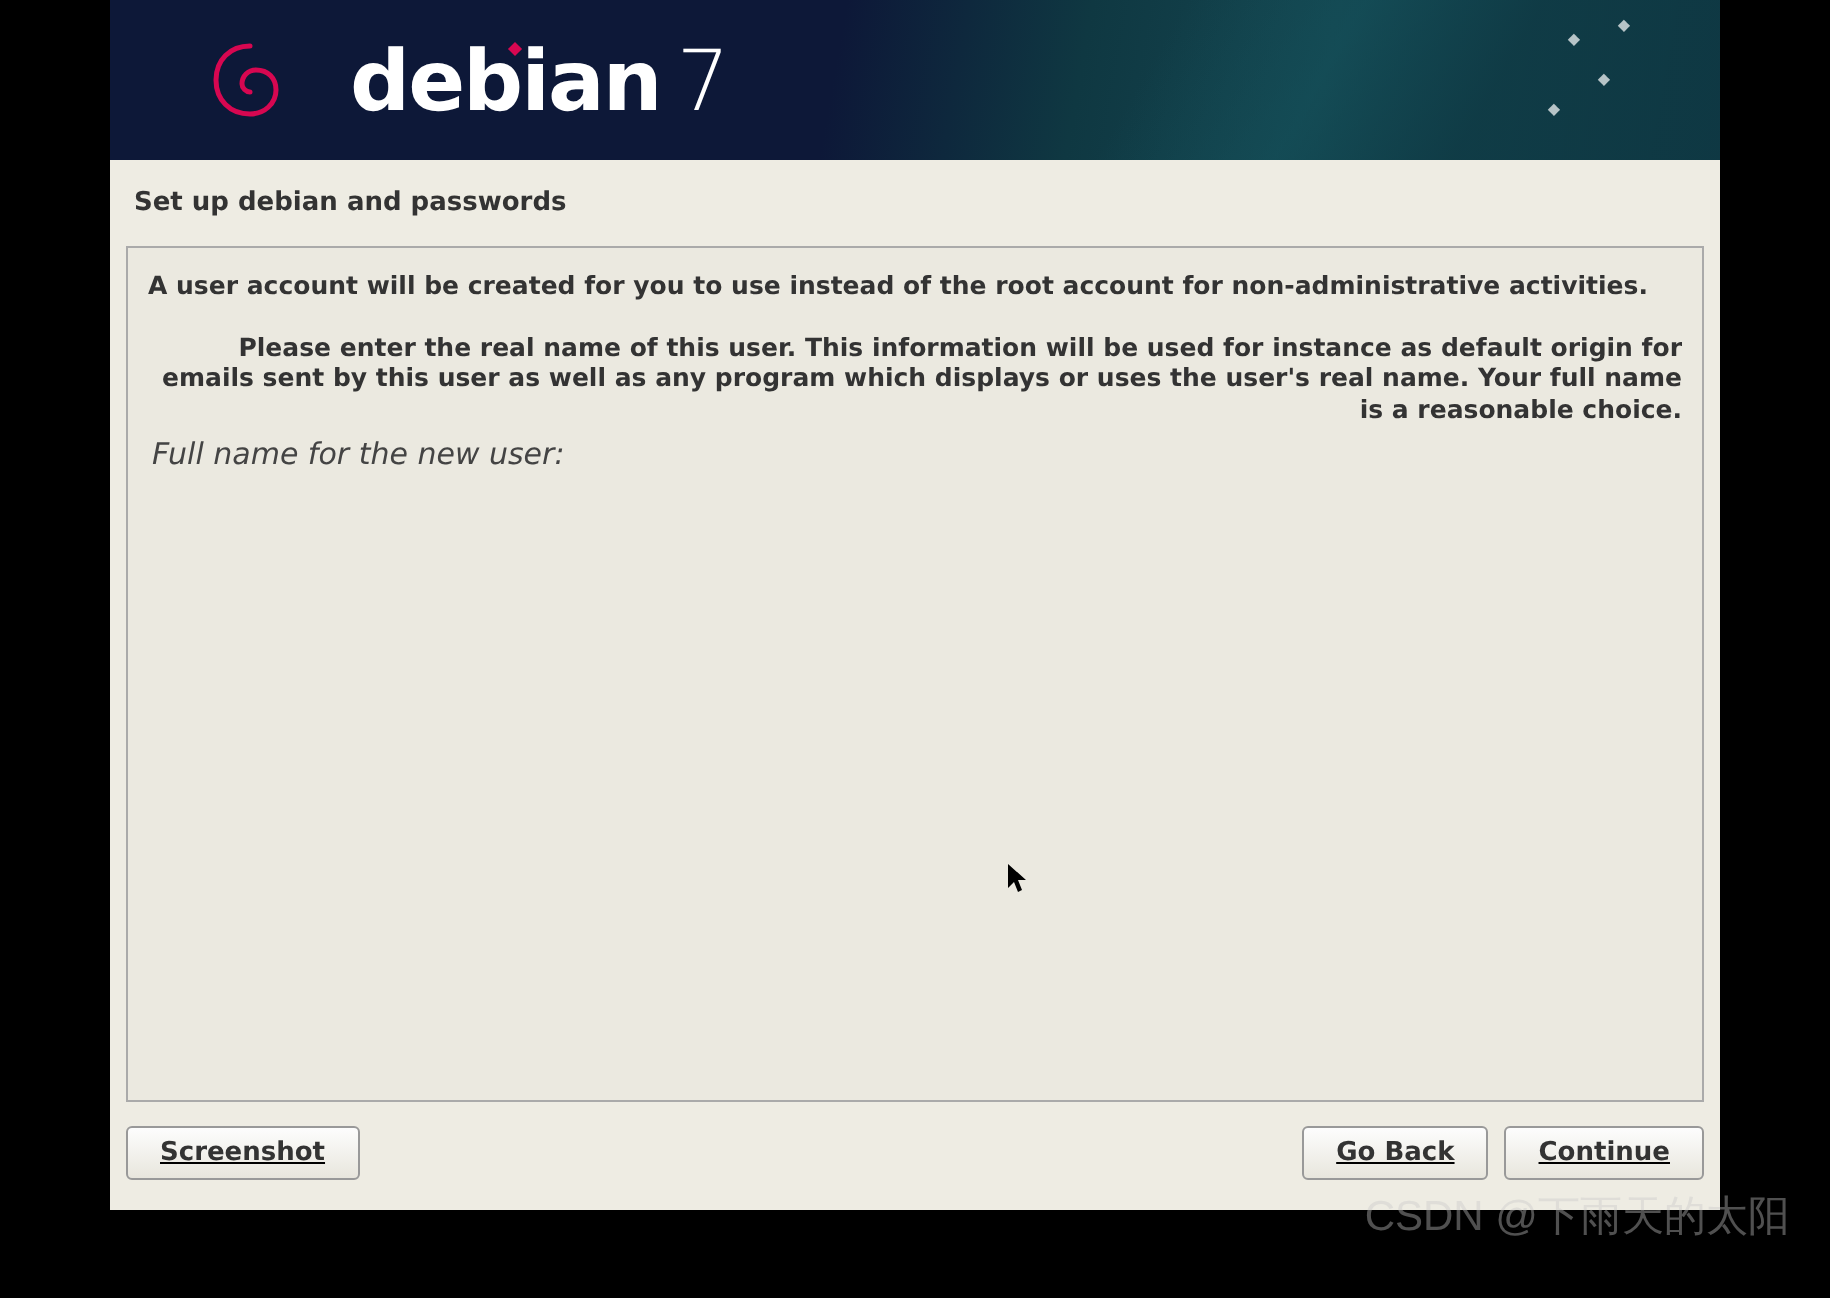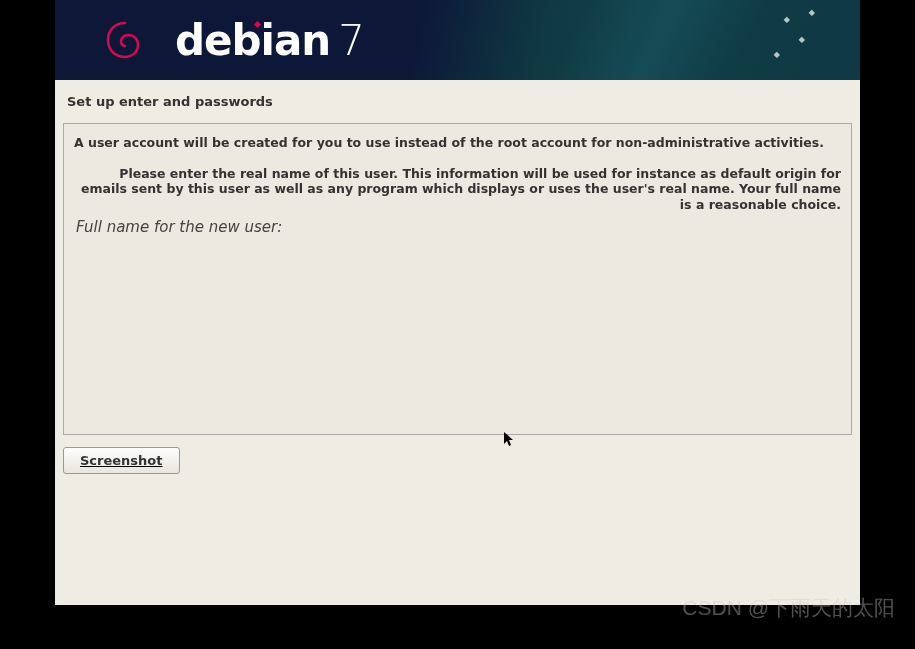--- a/index.html
+++ b/index.html
@@ -88,21 +88,21 @@
     .page-title {
       padding: 14px 12px;
       font-weight: bold;
       font-size: 13px;
       color: #333;
     }
     .content-box {
       margin: 0 8px;
       border: 1px solid #aaa;
       background: #ebe9e0;
-      height: 312px;
+      height: 428px;
       padding: 10px;
     }
     .instruction1 {
       font-weight: bold;
       font-size: 12.5px;
       color: #333;
       margin-bottom: 14px;
       line-height: 1.4;
     }
     .instruction2 {
@@ -183,30 +183,34 @@
     <div class="brand">
       <span class="brand-text">debian</span><span class="version">7</span>
     </div>
     <div class="dot-accent"></div>
     <div class="sparkle s1">◆</div>
     <div class="sparkle s2">◆</div>
     <div class="sparkle s3">◆</div>
     <div class="sparkle s4">◆</div>
   </div>
 
-  <div class="page-title">Set up enter and passwords</div>
+  <div class="page-title">Set up debian and passwords</div>
 
   <div class="content-box">
     <div class="instruction1">A user account will be created for you to use instead of the root account for non-administrative activities.</div>
     <div class="instruction2">Please enter the real name of this user. This information will be used for instance as default origin for emails sent by this user as well as any program which displays or uses the user's real name. Your full name is a reasonable choice.</div>
     <div class="field-label">Full name for the new user:</div>
   </div>
 
   <div class="button-bar">
     <button class="btn">Screenshot</button>
+    <div class="right-buttons">
+      <button class="btn">Go Back</button>
+      <button class="btn">Continue</button>
+    </div>
   </div>
 </div>
 
 <div class="cursor">
   <svg width="12" height="16" viewBox="0 0 12 16">
     <path d="M0 0 L0 12 L3 9 L5 14 L7 13 L5 8 L9 8 Z" fill="#000"></path>
   </svg>
 </div>
 
 <div class="watermark">CSDN @下雨天的太阳</div>

